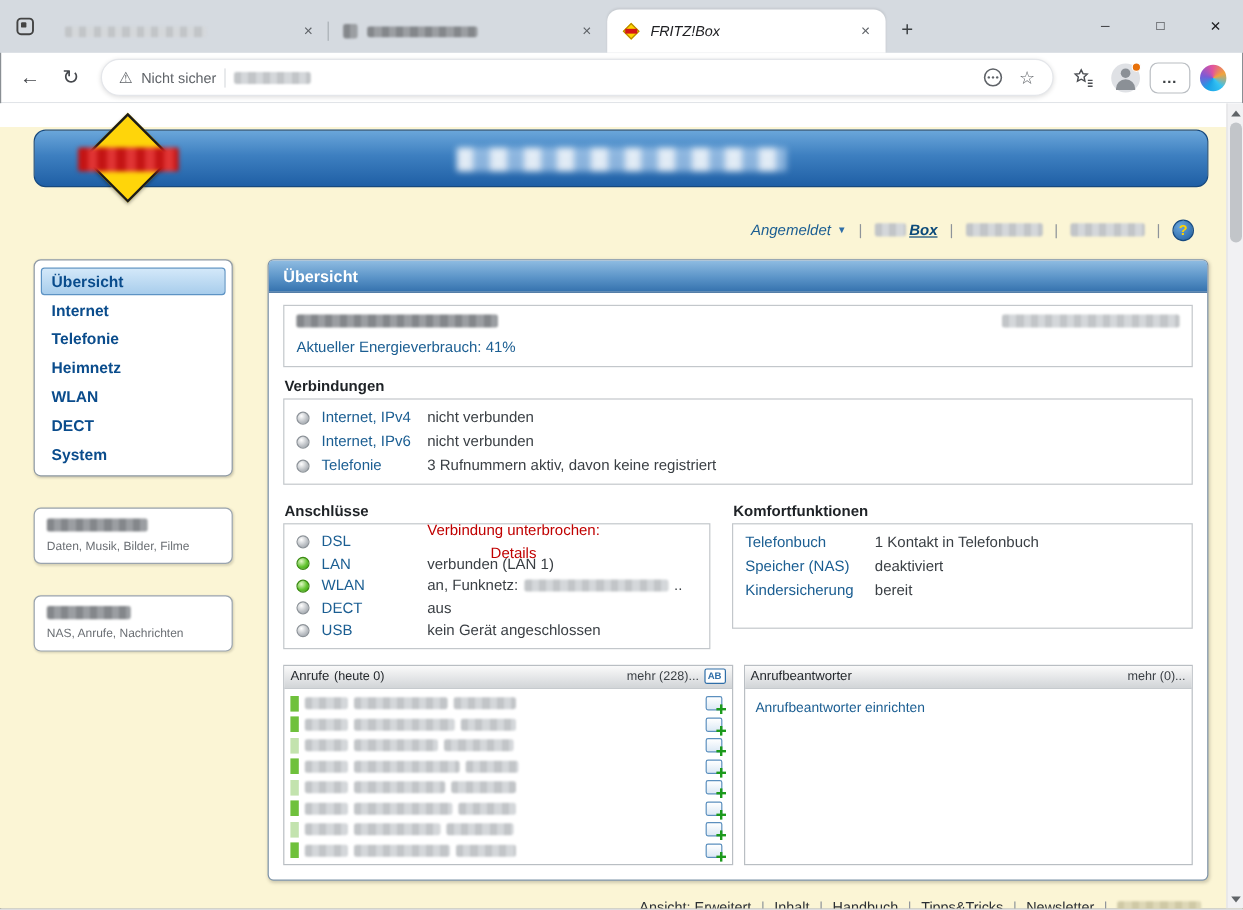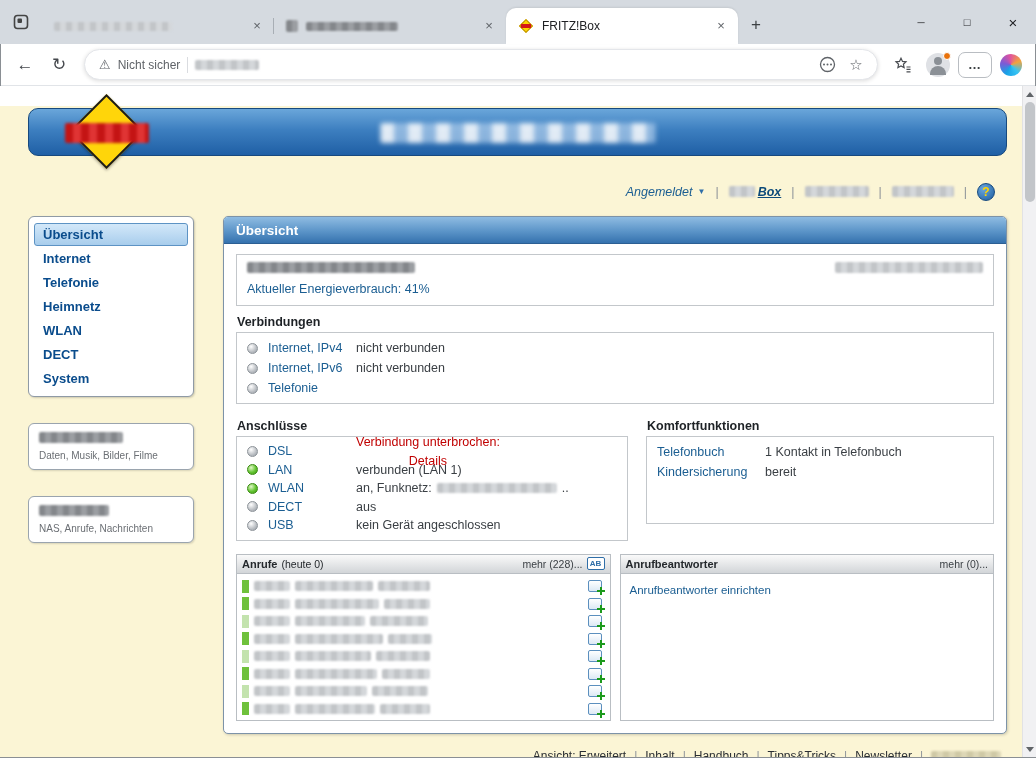--- a/index.html
+++ b/index.html
@@ -8,21 +8,21 @@
     font-family:"Liberation Sans","DejaVu Sans",sans-serif;
     background:#fff; overflow:hidden; color:#202124;
   }
   .window { width:1036px; height:758px; display:flex; flex-direction:column;
     outline:1px solid #8a8f94; outline-offset:-1px; }
 
   
   .tabbar { height:44px; background:#d5dae0; display:flex; align-items:flex-end; position:relative; padding-left:6px; }
   .ws-btn { align-self:center; width:30px; height:30px; display:flex; align-items:center; justify-content:center; margin-right:6px; border-radius:6px; }
   .tab { width:232px; height:36px; display:flex; align-items:center; padding:0 8px 0 12px; position:relative; }
-  .tab.active { background:#fff; border-radius:10px 10px 0 0; box-shadow:0 -1px 2px rgba(0,0,0,.08); }
+  .tab.active { background:#fff; border-radius:10px 10px 0 0; box-shadow:0 -1px 2px rgba(0,0,0,.08);font-style:italic; }
   .tab-sep { position:absolute; right:0; top:10px; width:1px; height:16px; background:#a8aeb5; }
   .tab-label { font-size:12px; color:#202124; margin-left:8px; white-space:nowrap; overflow:hidden; }
   .tab-close { margin-left:auto; width:18px; height:18px; line-height:17px; text-align:center; font-size:13px; color:#5f6368; border-radius:4px; flex:none; }
   .fritz-favicon { width:16px; height:16px; position:relative; flex:none; }
   .fritz-favicon .ffd { position:absolute; left:3px; top:3px; width:10px; height:10px; background:#ffd400; transform:rotate(45deg); border:1px solid #b58900; }
   .fritz-favicon .ffr { position:absolute; left:3px; top:6px; width:10px; height:4px; background:#d41717; }
   .newtab-btn { width:28px; height:28px; margin:0 0 5px 4px; display:flex; align-items:center; justify-content:center; font-size:17px; color:#3c4043; border-radius:6px; }
   .win-controls { position:absolute; right:0; top:0; height:44px; display:flex; }
   .win-btn { width:46px; height:100%; display:flex; align-items:center; justify-content:center; color:#202124; }
   .win-btn.min { font-size:10px; } .win-btn.max { font-size:11px; } .win-btn.cls { font-size:15px; }
@@ -95,28 +95,28 @@
   .row18 { height:18.5px; }
   .dot { width:11px; height:11px; border-radius:50%; margin-right:10px; flex:none; }
   .dot.gray  { background:radial-gradient(circle at 35% 30%,#ffffff,#babec3 60%,#989ea4); border:1px solid #8d9399; }
   .dot.green { background:radial-gradient(circle at 35% 30%,#e2f7c8,#63c431 55%,#3f9a16); border:1px solid #3a8a12; }
   .rlabel { width:88px; color:#1b5e92; flex:none; }
   .rlabel.wide { width:108px; }
   .rstatus { color:#3a3f44; display:flex; align-items:center; gap:5px; }
   .red-txt { color:#c00000;flex-direction:column; }
 
   .twocol { display:flex; align-items:flex-start; }
-  .col-left { width:392px; flex:none; }
+  .col-left { width:356px; flex:none; }
   .col-right { flex:1; margin-left:18px; }
   .col-right .info-box { min-height:88px; }
 
   .panels { display:flex; gap:9px; margin-top:13px; }
   .panel { flex:1; border:1px solid #b9bec3; background:#fff; height:167px; display:flex; flex-direction:column; }
   .panel-header { height:19px; flex:none; background:linear-gradient(#fafafa,#d2d5d8); border-bottom:1px solid #b9bec3; display:flex; align-items:center; padding:0 5px; gap:4px; font-size:11px; }
-  .panel-title { font-weight:bold; color:#24282c; }
+  .panel-title { font-weight:normal; color:#24282c; }
   .panel-count { font-size:10.5px; color:#24282c; }
   .more-link { margin-left:auto; font-size:10.5px; color:#3a3f44; cursor:pointer; }
   .ab-icon { width:18px; height:13px; background:#fff; border:1px solid #2f6ea8; border-radius:2px; color:#2f6ea8; font-size:8px; font-weight:bold; display:flex; align-items:center; justify-content:center; flex:none; }
   .panel-body { padding:4px 5px; flex:1; overflow:hidden; }
   .call-row,.net-row { display:flex; align-items:center; height:17.5px; gap:5px; }
   .gbar { width:7px; height:13px; flex:none; }
   .gbar.bright { background:#6fc13c; }
   .gbar.pale { background:#c3e3ae; }
   .pb-icon { position:relative; width:14px; height:12px; background:linear-gradient(#ffffff,#dce9f5); border:1px solid #5b8fbe; border-radius:2px; flex:none; margin-left:auto; margin-right:3px; }
   .pb-icon i { position:absolute; right:-4px; bottom:-4px; width:8px; height:8px; }
@@ -279,20 +279,21 @@
                 <span class="rstatus">nicht verbunden</span>
               </div>
               <div class="row">
                 <span class="dot gray"></span>
                 <span class="rlabel">Internet, IPv6</span>
                 <span class="rstatus">nicht verbunden</span>
               </div>
               <div class="row">
                 <span class="dot gray"></span>
                 <span class="rlabel">Telefonie</span>
+                <span class="rstatus">3 Rufnummern aktiv, davon keine registriert</span>
               </div>
             </div>
 
             <div class="twocol" style="margin-top:6px">
               <div class="col-left">
                 <div class="sec-title">Anschlüsse</div>
                 <div class="info-box">
                   <div class="row row18">
                     <span class="dot gray"></span>
                     <span class="rlabel">DSL</span>
@@ -328,20 +329,24 @@
                 </div>
               </div>
               <div class="col-right">
                 <div class="sec-title">Komfortfunktionen</div>
                 <div class="info-box">
                   <div class="row">
                     <span class="rlabel wide">Telefonbuch</span>
                     <span class="rstatus">1 Kontakt in Telefonbuch</span>
                   </div>
                   <div class="row">
+                    <span class="rlabel wide">Speicher (NAS)</span>
+                    <span class="rstatus">deaktiviert</span>
+                  </div>
+                  <div class="row">
                     <span class="rlabel wide">Kindersicherung</span>
                     <span class="rstatus">bereit</span>
                   </div>
                 </div>
               </div>
             </div>
 
             <div class="panels">
 
               <div class="panel">

